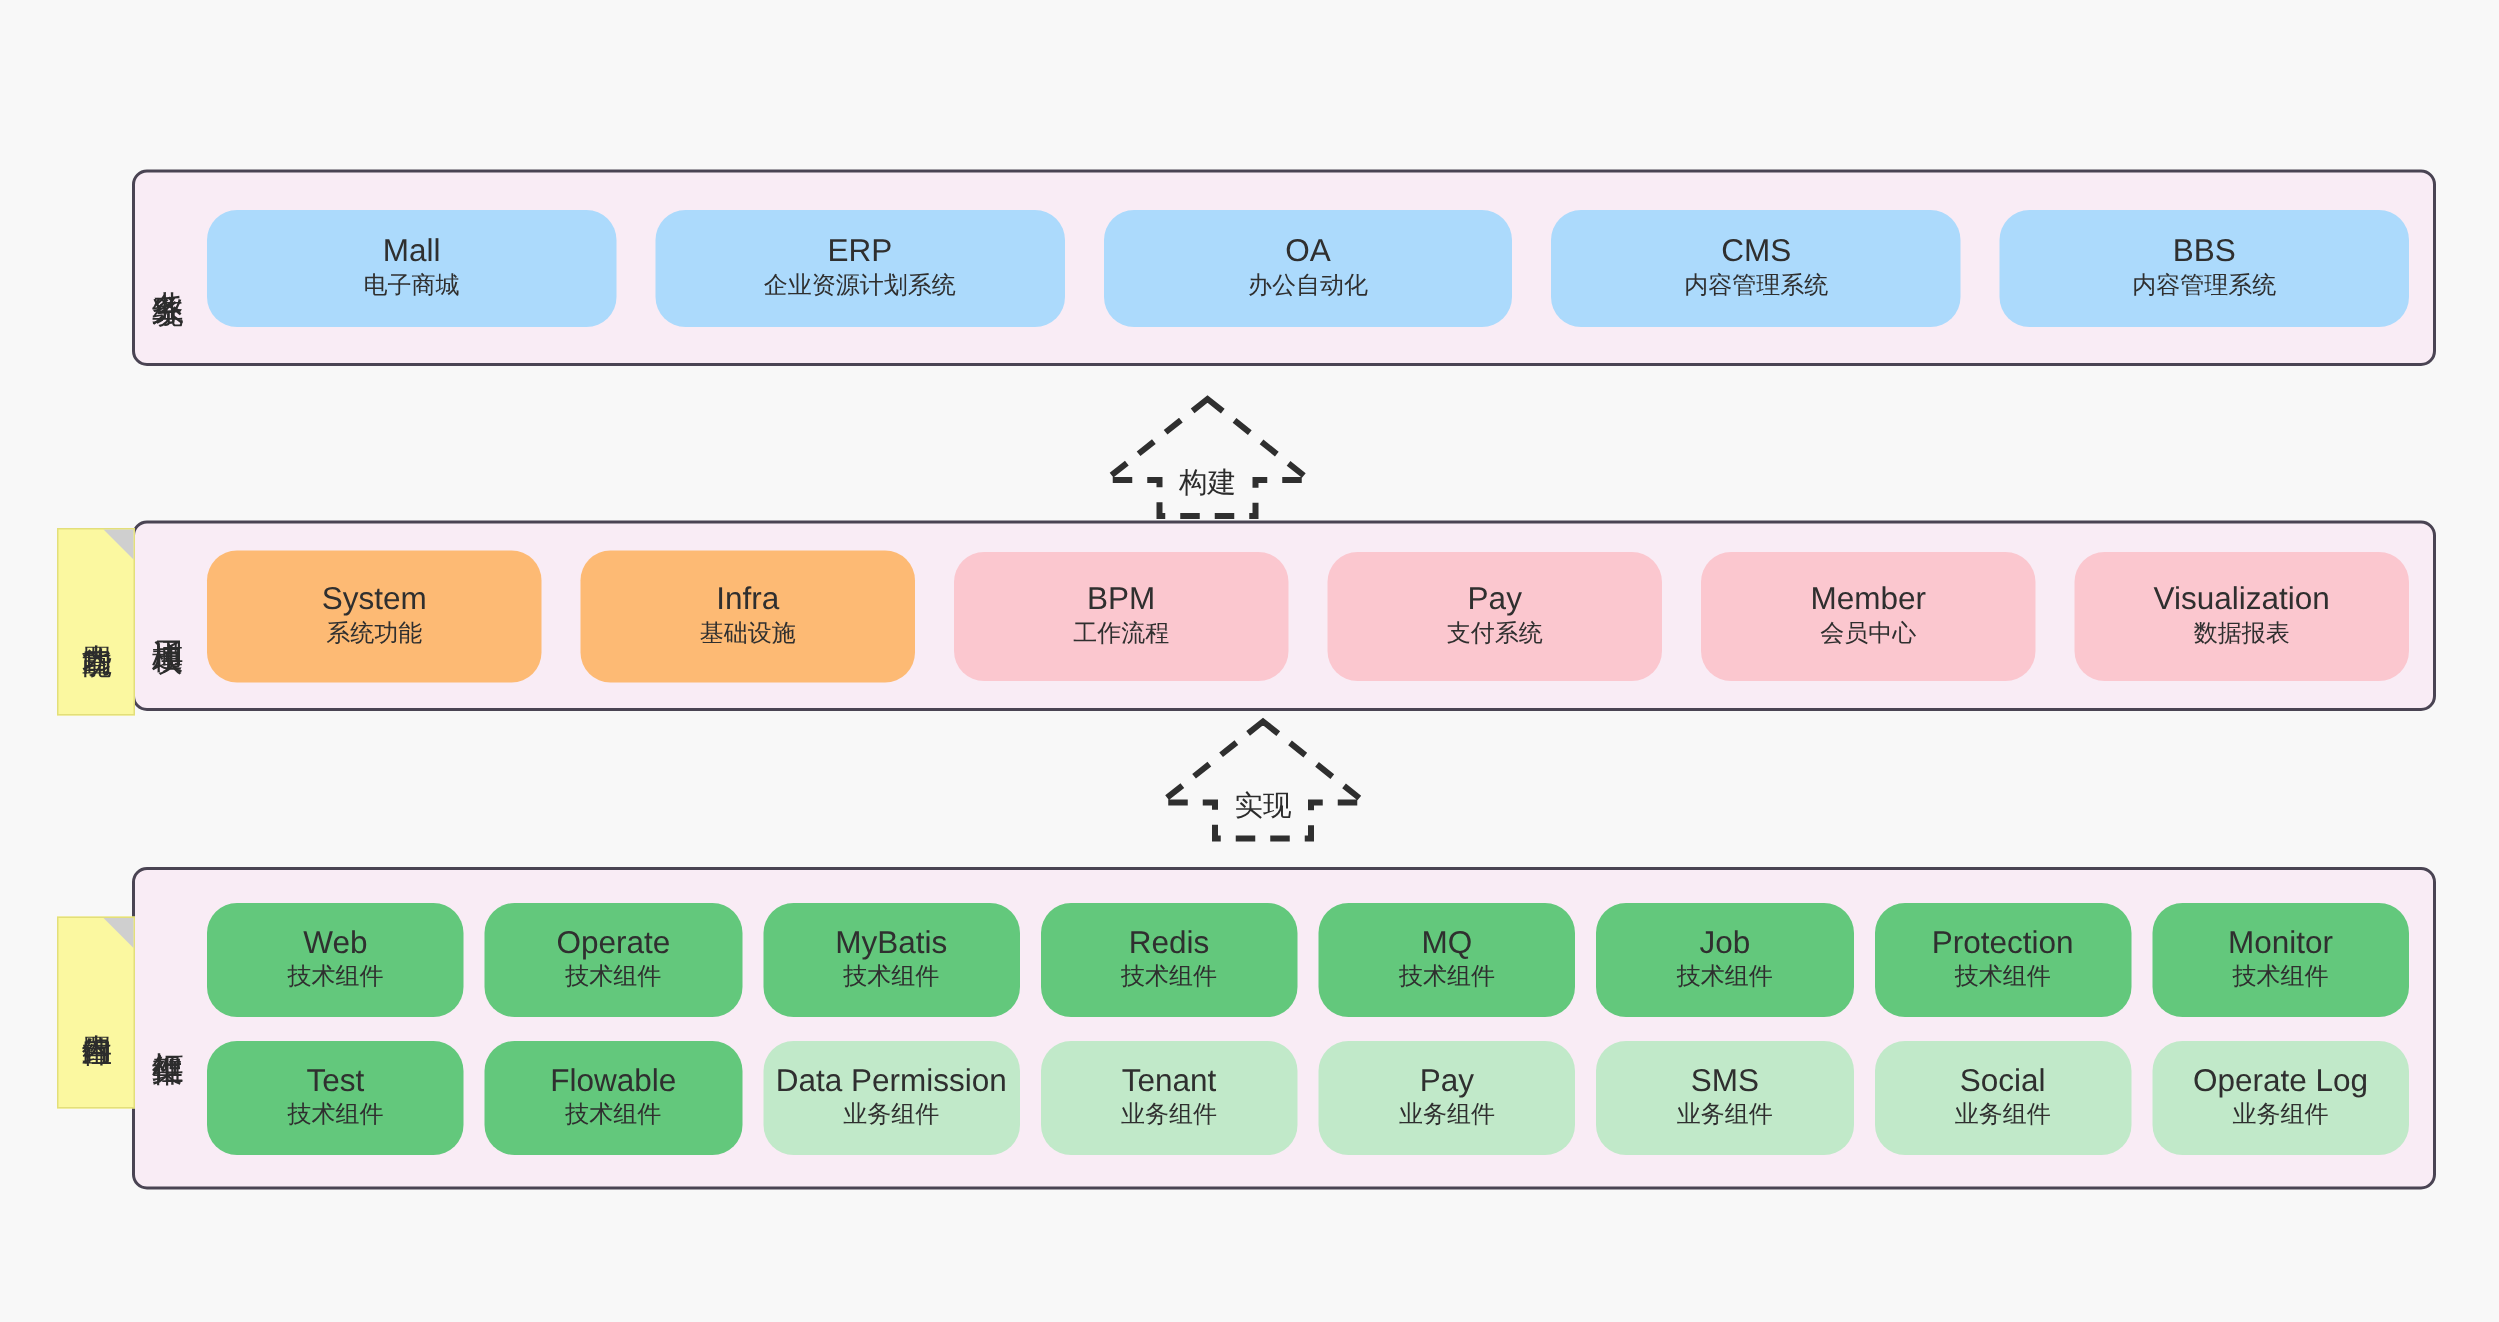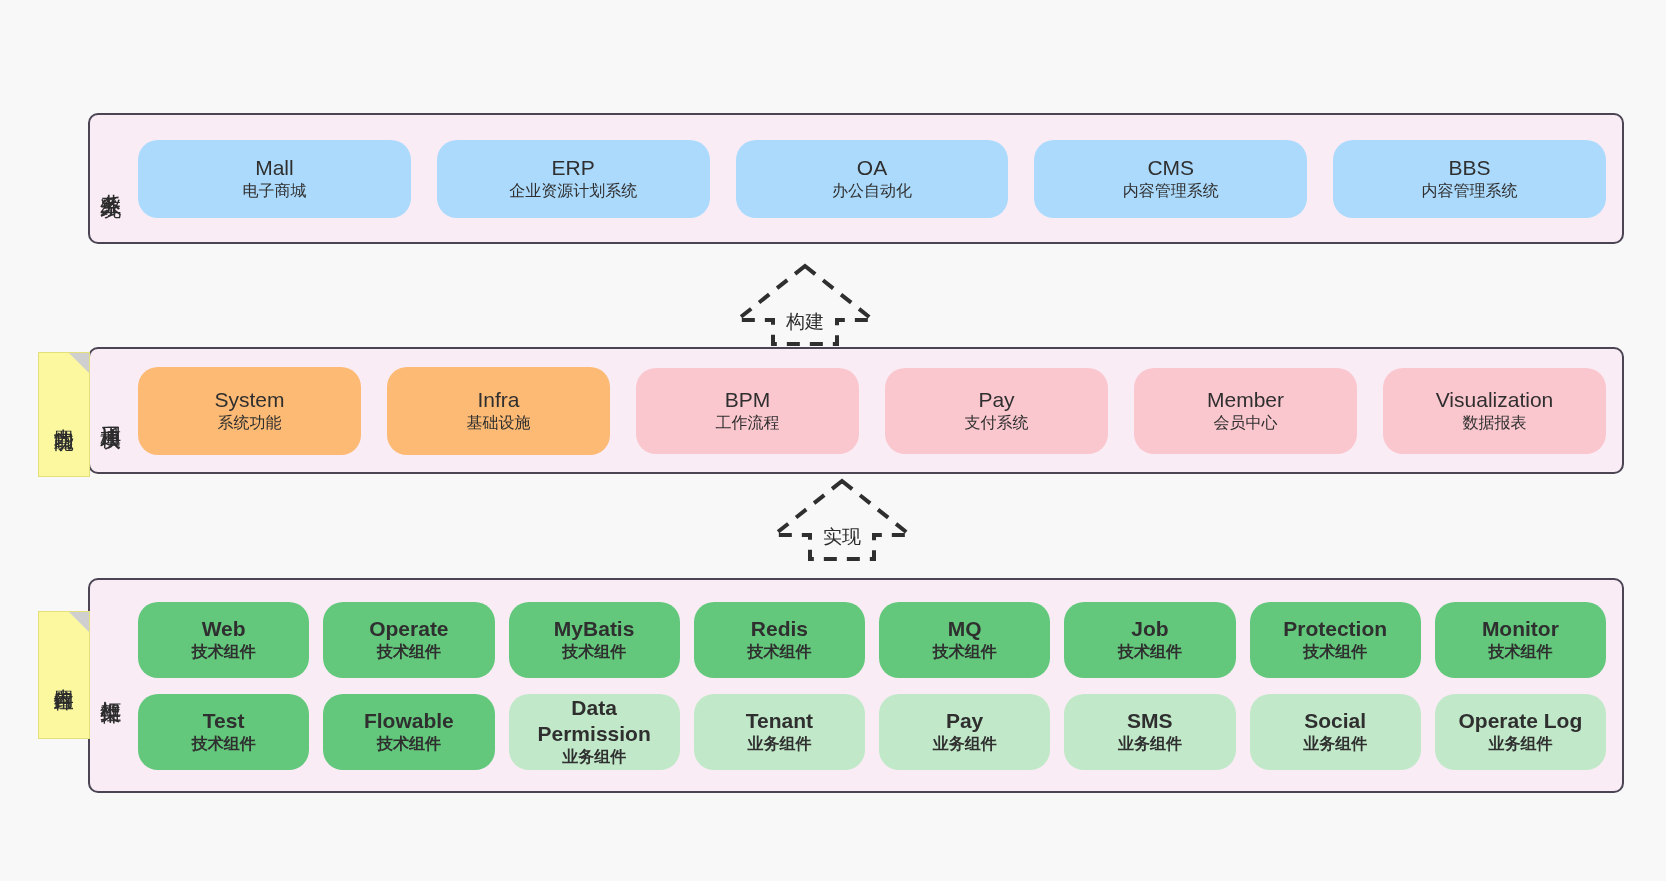--- a/index.html
+++ b/index.html
@@ -50,21 +50,20 @@
     align-items:stretch;
     gap:16px;
     padding:16px 16px 16px 6px;
   }
   .row{
     display:flex;
     align-items:center;
     justify-content:center;
     width:100%;
     gap:14px;
-    font-weight:bold;
   }
 
   
   .box{
     flex:1 1 0;
     border-radius:20px;
     display:flex;
     flex-direction:column;
     align-items:center;
     justify-content:center;

